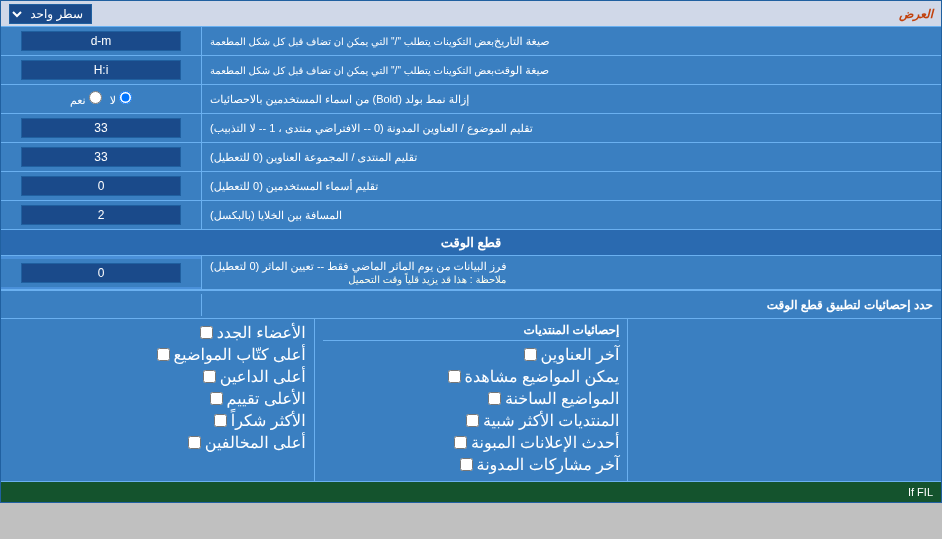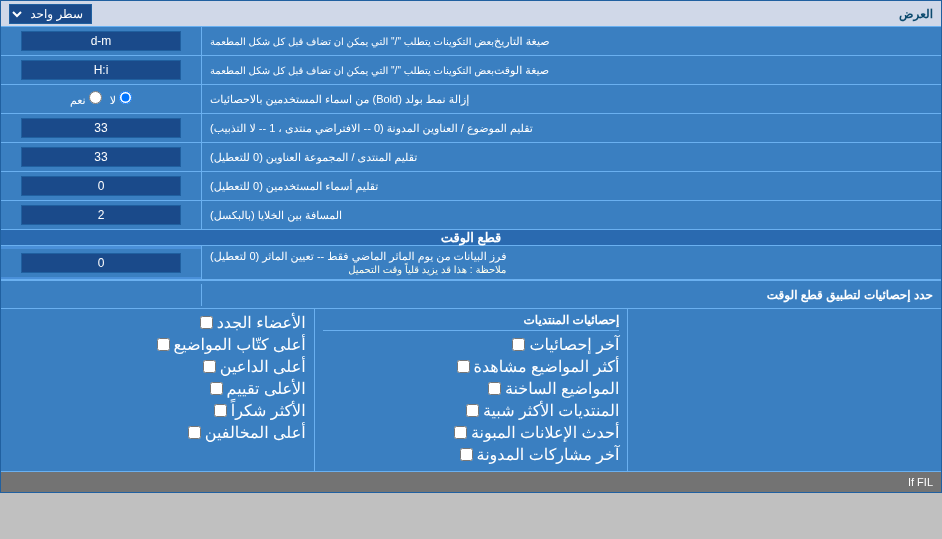--- a/index.html
+++ b/index.html
@@ -51,20 +51,21 @@
       width: 160px;
       padding: 2px 5px;
       text-align: center;
       font-size: 12px;
       font-family: Arial, Tahoma, sans-serif;
     }
     .section-header {
       background: #2a6ab0;
       color: #fff;
       text-align: center;
+      padding: 5px;
       font-weight: bold;
       font-size: 13px;
       border-bottom: 1px solid #6ab0f0;
     }
     .radio-cell {
       width: 200px;
       background: #3a7fc1;
       padding: 3px 5px;
       display: flex;
       align-items: center;
@@ -79,23 +80,24 @@
     .top-row {
       display: flex;
       background: #d0d8e8;
       border-bottom: 1px solid #6ab0f0;
       min-height: 26px;
       align-items: center;
       justify-content: space-between;
       padding: 2px 8px;
     }
     .top-label {
-      color: #0c4a6e;
+      color: #c2410c;
       font-size: 12px;
       font-weight: bold;
+      font-style: italic;
     }
     .top-select {
       background: #1a4a8a;
       color: #fff;
       border: 1px solid #2060a0;
       padding: 1px 4px;
       font-size: 12px;
     }
     .checkbox-grid {
       display: flex;
@@ -254,25 +256,25 @@
 
     <div style="flex:1; background:#3a7fc1; border-left:1px solid #6ab0f0; padding:4px 8px;">
     </div>
 
     <div class="checkbox-col">
       <div class="checkbox-col-header">
         <span>إحصائيات المنتديات</span>
       </div>
       <div class="checkbox-item">
         <input type="checkbox" style="">
-        <label>آخر إحصائيات</label>
-      </div>
-      <div class="checkbox-item">
-        <input type="checkbox" style="">
-        <label>أكثر المواضيع مشاهدة</label>
+        <label>آخر العناوين</label>
+      </div>
+      <div class="checkbox-item">
+        <input type="checkbox" style="">
+        <label>يمكن المواضيع مشاهدة</label>
       </div>
       <div class="checkbox-item">
         <input type="checkbox" style="">
         <label>المواضيع الساخنة</label>
       </div>
       <div class="checkbox-item">
         <input type="checkbox" style="">
         <label>المنتديات الأكثر شبية</label>
       </div>
       <div class="checkbox-item">
@@ -306,17 +308,17 @@
         <input type="checkbox" style="">
         <label>الأكثر شكراً</label>
       </div>
       <div class="checkbox-item">
         <input type="checkbox" style="">
         <label>أعلى المخالفين</label>
       </div>
     </div>
   </div>
 
-  <div style="background:#737373; color:#fff; font-size:11px; padding:4px 8px; text-align:right; border-top:1px solid #6ab0f0;">
+  <div style="background:#14532d; color:#fff; font-size:11px; padding:4px 8px; text-align:right; border-top:1px solid #6ab0f0;">
     If FIL
   </div>
 
 </div>
 
 </body></html>

